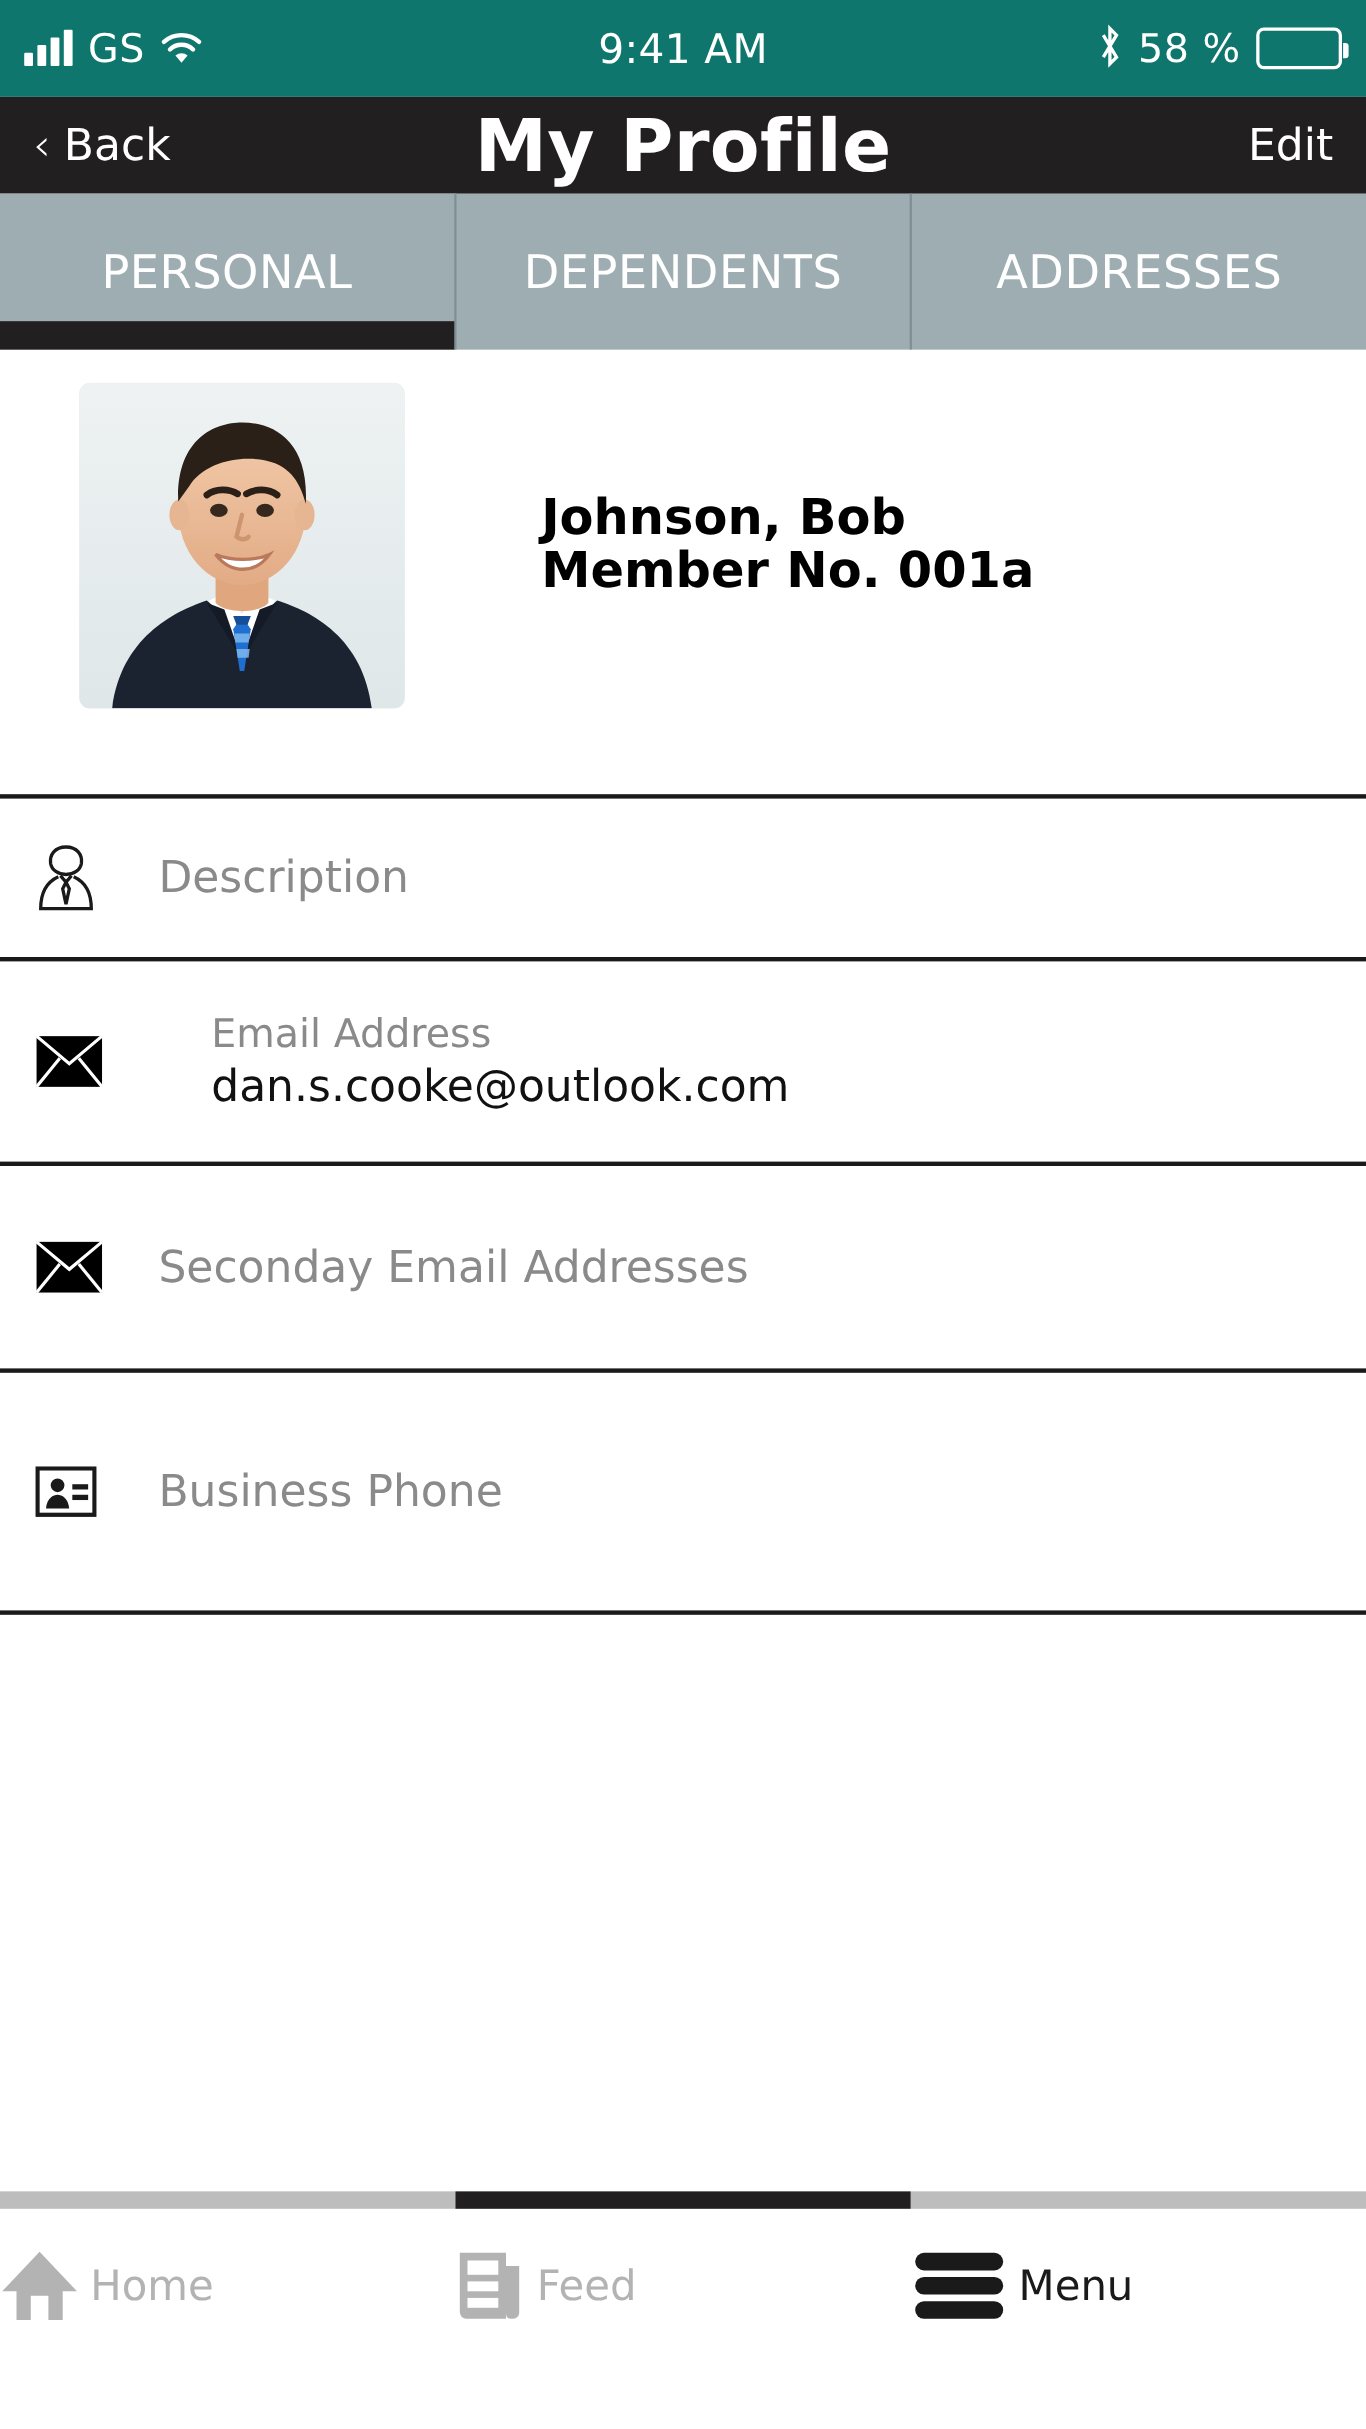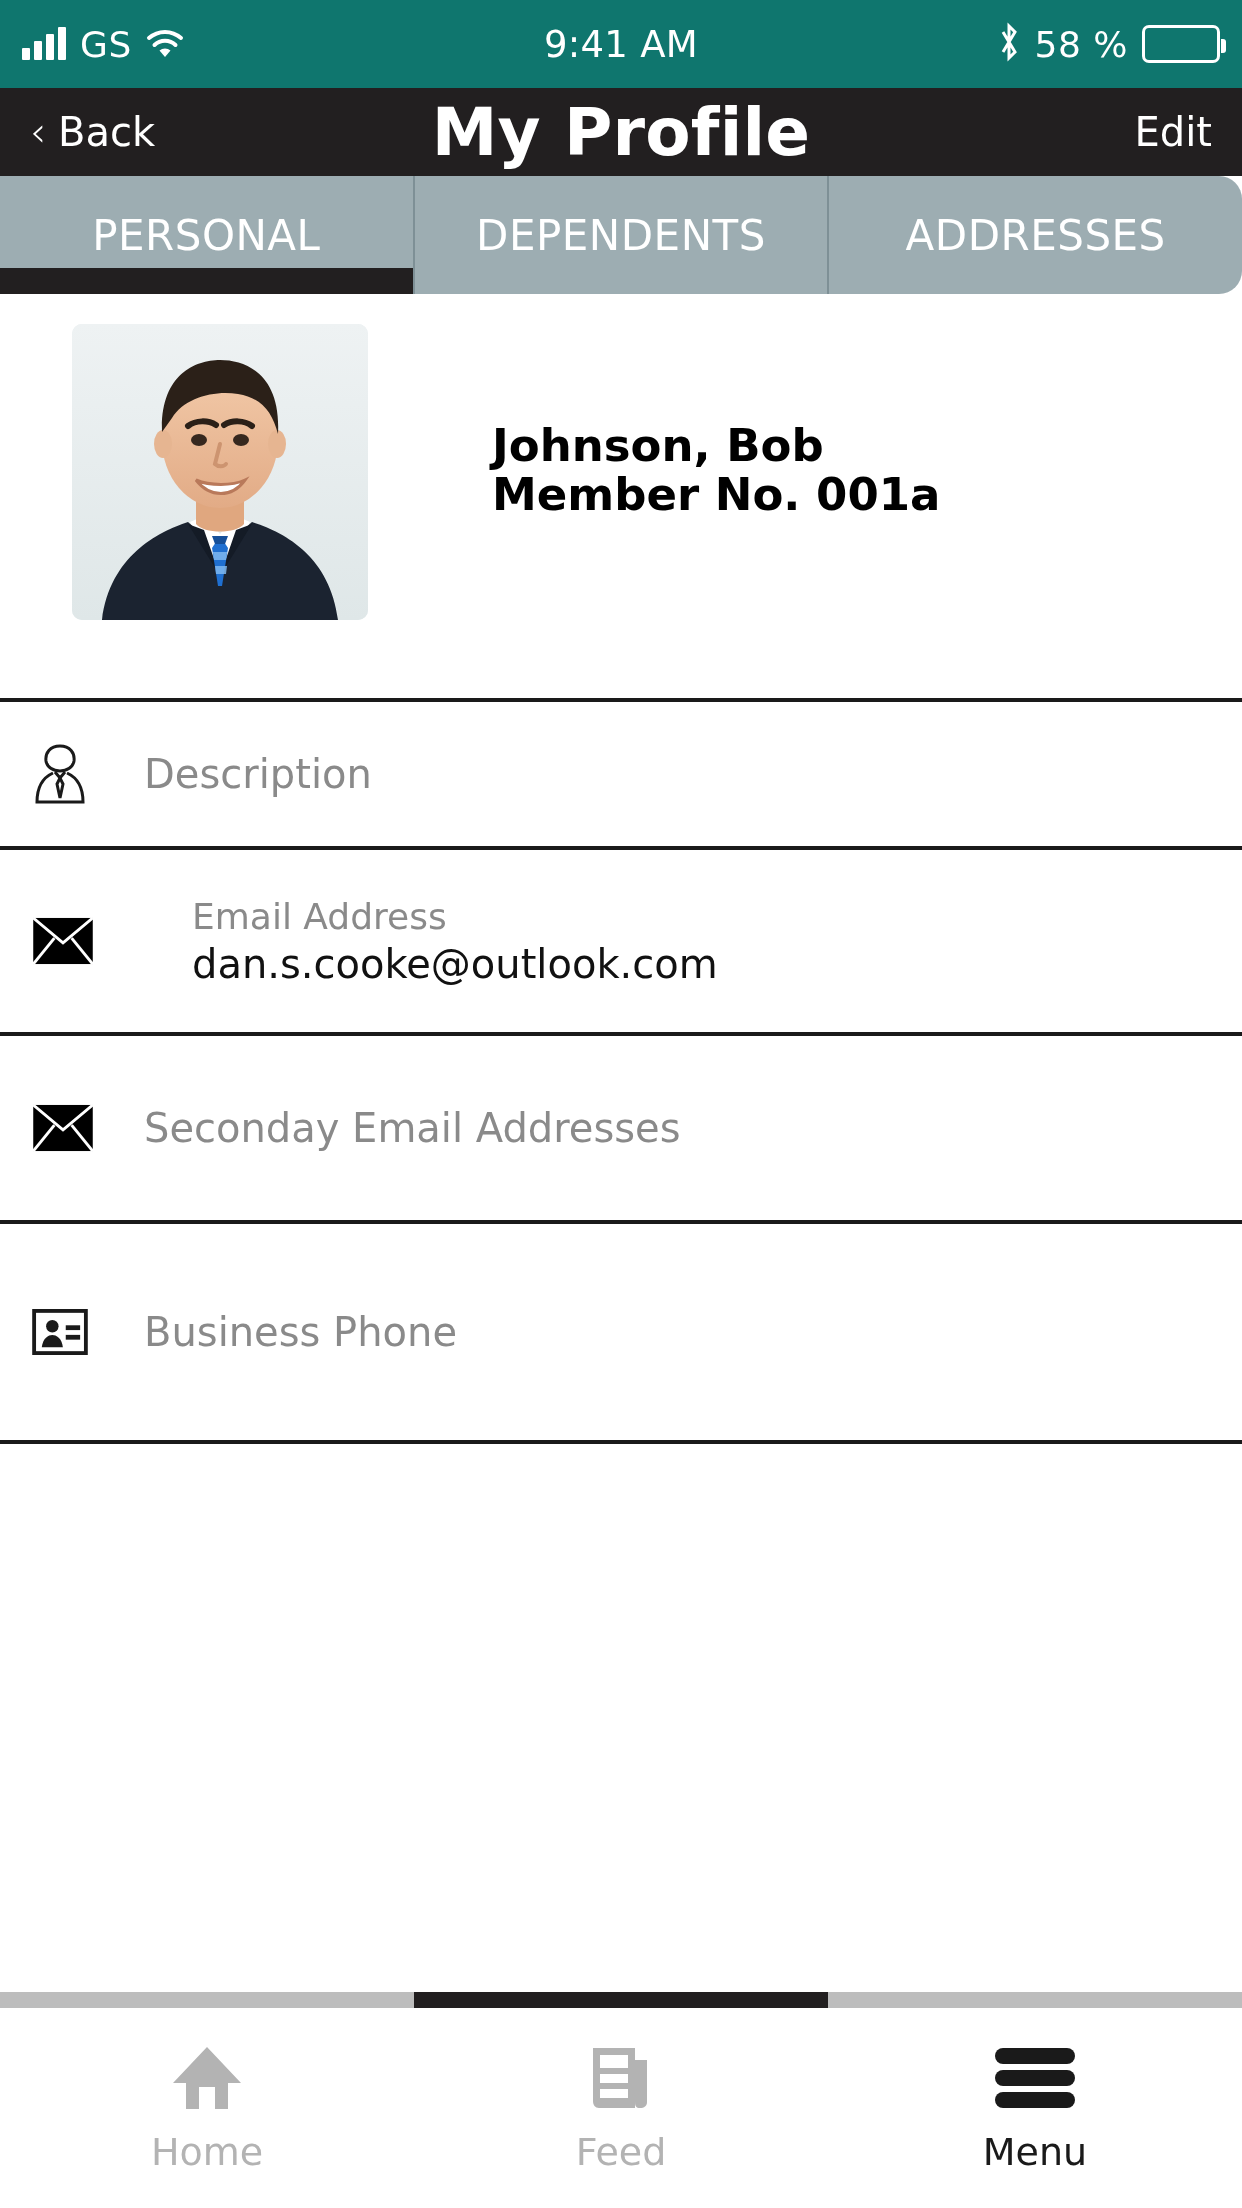--- a/index.html
+++ b/index.html
@@ -41,21 +41,21 @@
   }
   .nav-back{display:flex;align-items:center;gap:12px;font-size:40px;color:#fff;}
   .nav-back .chev{font-size:40px;line-height:1;font-weight:300;}
   .nav-title{
     position:absolute;left:0;right:0;text-align:center;
     font-size:66px;font-weight:bold;letter-spacing:.2px;pointer-events:none;
   }
   .nav-edit{margin-left:auto;font-size:40px;color:#fff;}
 
   
-  .tabs{height:118px;display:flex;flex:0 0 auto;background:#9dadb2;border-radius:23px;}
+  .tabs{height:142px;display:flex;flex:0 0 auto;background:#9dadb2;}
   .tab{
     flex:1;position:relative;display:flex;align-items:center;justify-content:center;
     color:#ffffff;font-size:42px;letter-spacing:.5px;
     border-right:2px solid #7e9096;box-sizing:border-box;
   }
   .tab:last-child{border-right:none;}
   .tab .ind{display:none;}
   .tab.active .ind{
     display:block;position:absolute;left:0;right:0;bottom:0;height:26px;background:#221f20;
   }
@@ -90,21 +90,21 @@
   .row.h3{height:188px;}
   .row.h4{height:220px;}
   .row.h5{height:40px;border-bottom:none;}
 
   
   .bottom{flex:0 0 auto;background:#ffffff;}
   .scroller{height:16px;display:flex;width:100%;}
   .scroller .seg{background:#bdbdbd;flex:1;}
   .scroller .seg.act{background:#221f20;flex:1;}
   .tabbar{height:200px;display:flex;align-items:flex-start;padding-top:28px;box-sizing:border-box;}
-  .tbitem{flex:1;display:flex;flex-direction:column;align-items:center;gap:10px;}
+  .tbitem{flex:1;display:flex;flex-direction:row;align-items:center;gap:10px;}
   .tbitem .lbl{font-size:38px;color:#b3b3b3;}
   .tbitem.active .lbl{color:#1a1a1a;}
   .tbicon{height:84px;display:flex;align-items:center;justify-content:center;}
 </style>
 </head>
 <body>
 
 <div class="phone">
 
   <div class="statusbar">

